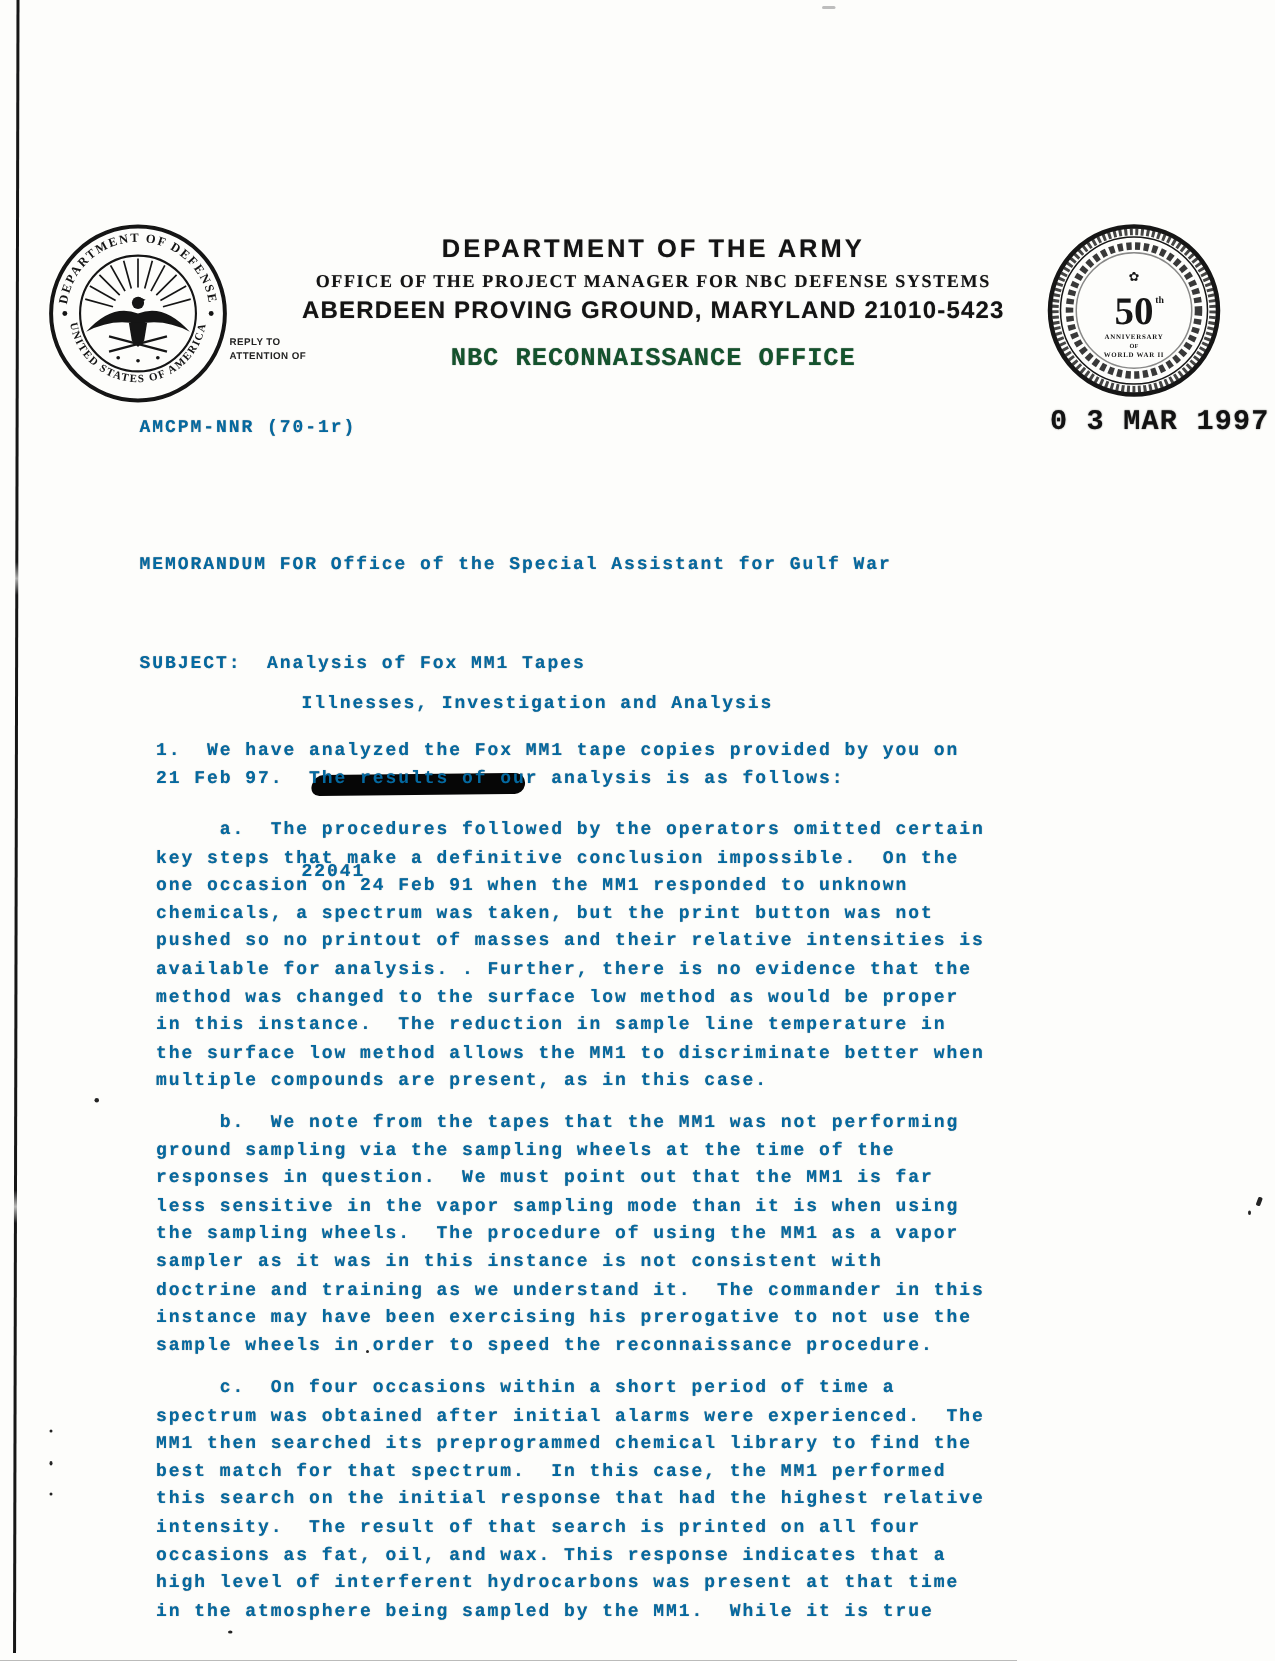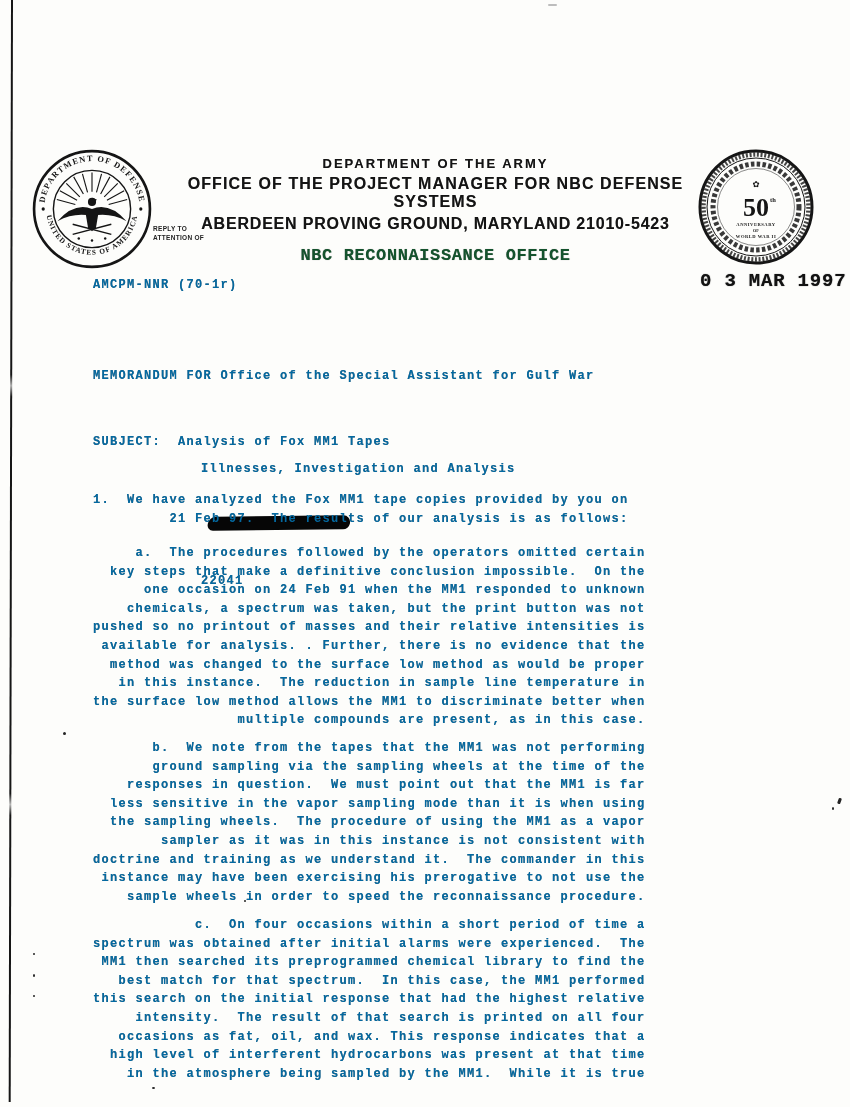--- a/index.html
+++ b/index.html
@@ -14,22 +14,22 @@
     font-size:12px;letter-spacing:1.3px;line-height:18.6px;
     color:#0369a1;white-space:pre;
     text-shadow:0 0 .6px rgba(25,25,25,.55);
     font-weight:bold;
   }
   .sans{
     font-family:"Liberation Sans","DejaVu Sans",sans-serif;
     font-weight:bold;color:#141414;text-shadow:0 0 .5px rgba(20,20,20,.5);
   }
   .header-center{left:163px;top:156px;width:545px;text-align:center;}
-  .h-dept{font-size:13px;letter-spacing:2px;}
-  .h-office{font-size:16px;letter-spacing:1.1px;margin-top:4px;}
+  .h-dept{font-size:17px;letter-spacing:2px;}
+  .h-office{font-size:12px;letter-spacing:1.1px;margin-top:4px;font-family:Liberation Serif, serif;}
   .h-address{font-size:16px;letter-spacing:.8px;margin-top:4px;}
   .h-recon{
     margin-top:13px;font-family:"Liberation Mono","DejaVu Sans Mono",monospace;
     font-size:17px;font-weight:bold;letter-spacing:.6px;color:#14532d;
     text-shadow:0 0 .7px rgba(22,22,22,.6);
   }
   .reply{
     left:153px;top:224px;font-family:"Liberation Sans",sans-serif;
     font-size:6.5px;font-weight:bold;line-height:9px;letter-spacing:.3px;color:#232323;
   }
@@ -41,21 +41,21 @@
     text-shadow:0 0 1px rgba(18,18,18,.7);
   }
   .memo{left:93px;top:330px;}
   .memo-indent{margin-left:108px;}
   .redaction{
     display:inline-block;width:142px;height:14px;background:#060606;
     border-radius:7px 9px 6px 7px;transform:skewX(-12deg) rotate(-.6deg);
     vertical-align:-2px;margin-left:7px;
   }
   .subject{left:93px;top:433px;}
-  .para{left:93px;text-align:right;}
+  .para{left:104px;}
   #para-1{top:491px;}
   #para-a{top:544px;}
   #para-b{top:739px;}
   #para-c{top:916px;}
   .seal{color:#161616;}
   .seal-left{left:30px;top:147px;}
   .seal-right{left:695px;top:146px;}
   .scanline{
     left:11px;top:0;width:2px;height:1102px;transform:rotate(.12deg);transform-origin:top left;
     background:linear-gradient(#161616 0%,#161616 34%,rgba(22,22,22,.35) 35%,#161616 36%,

